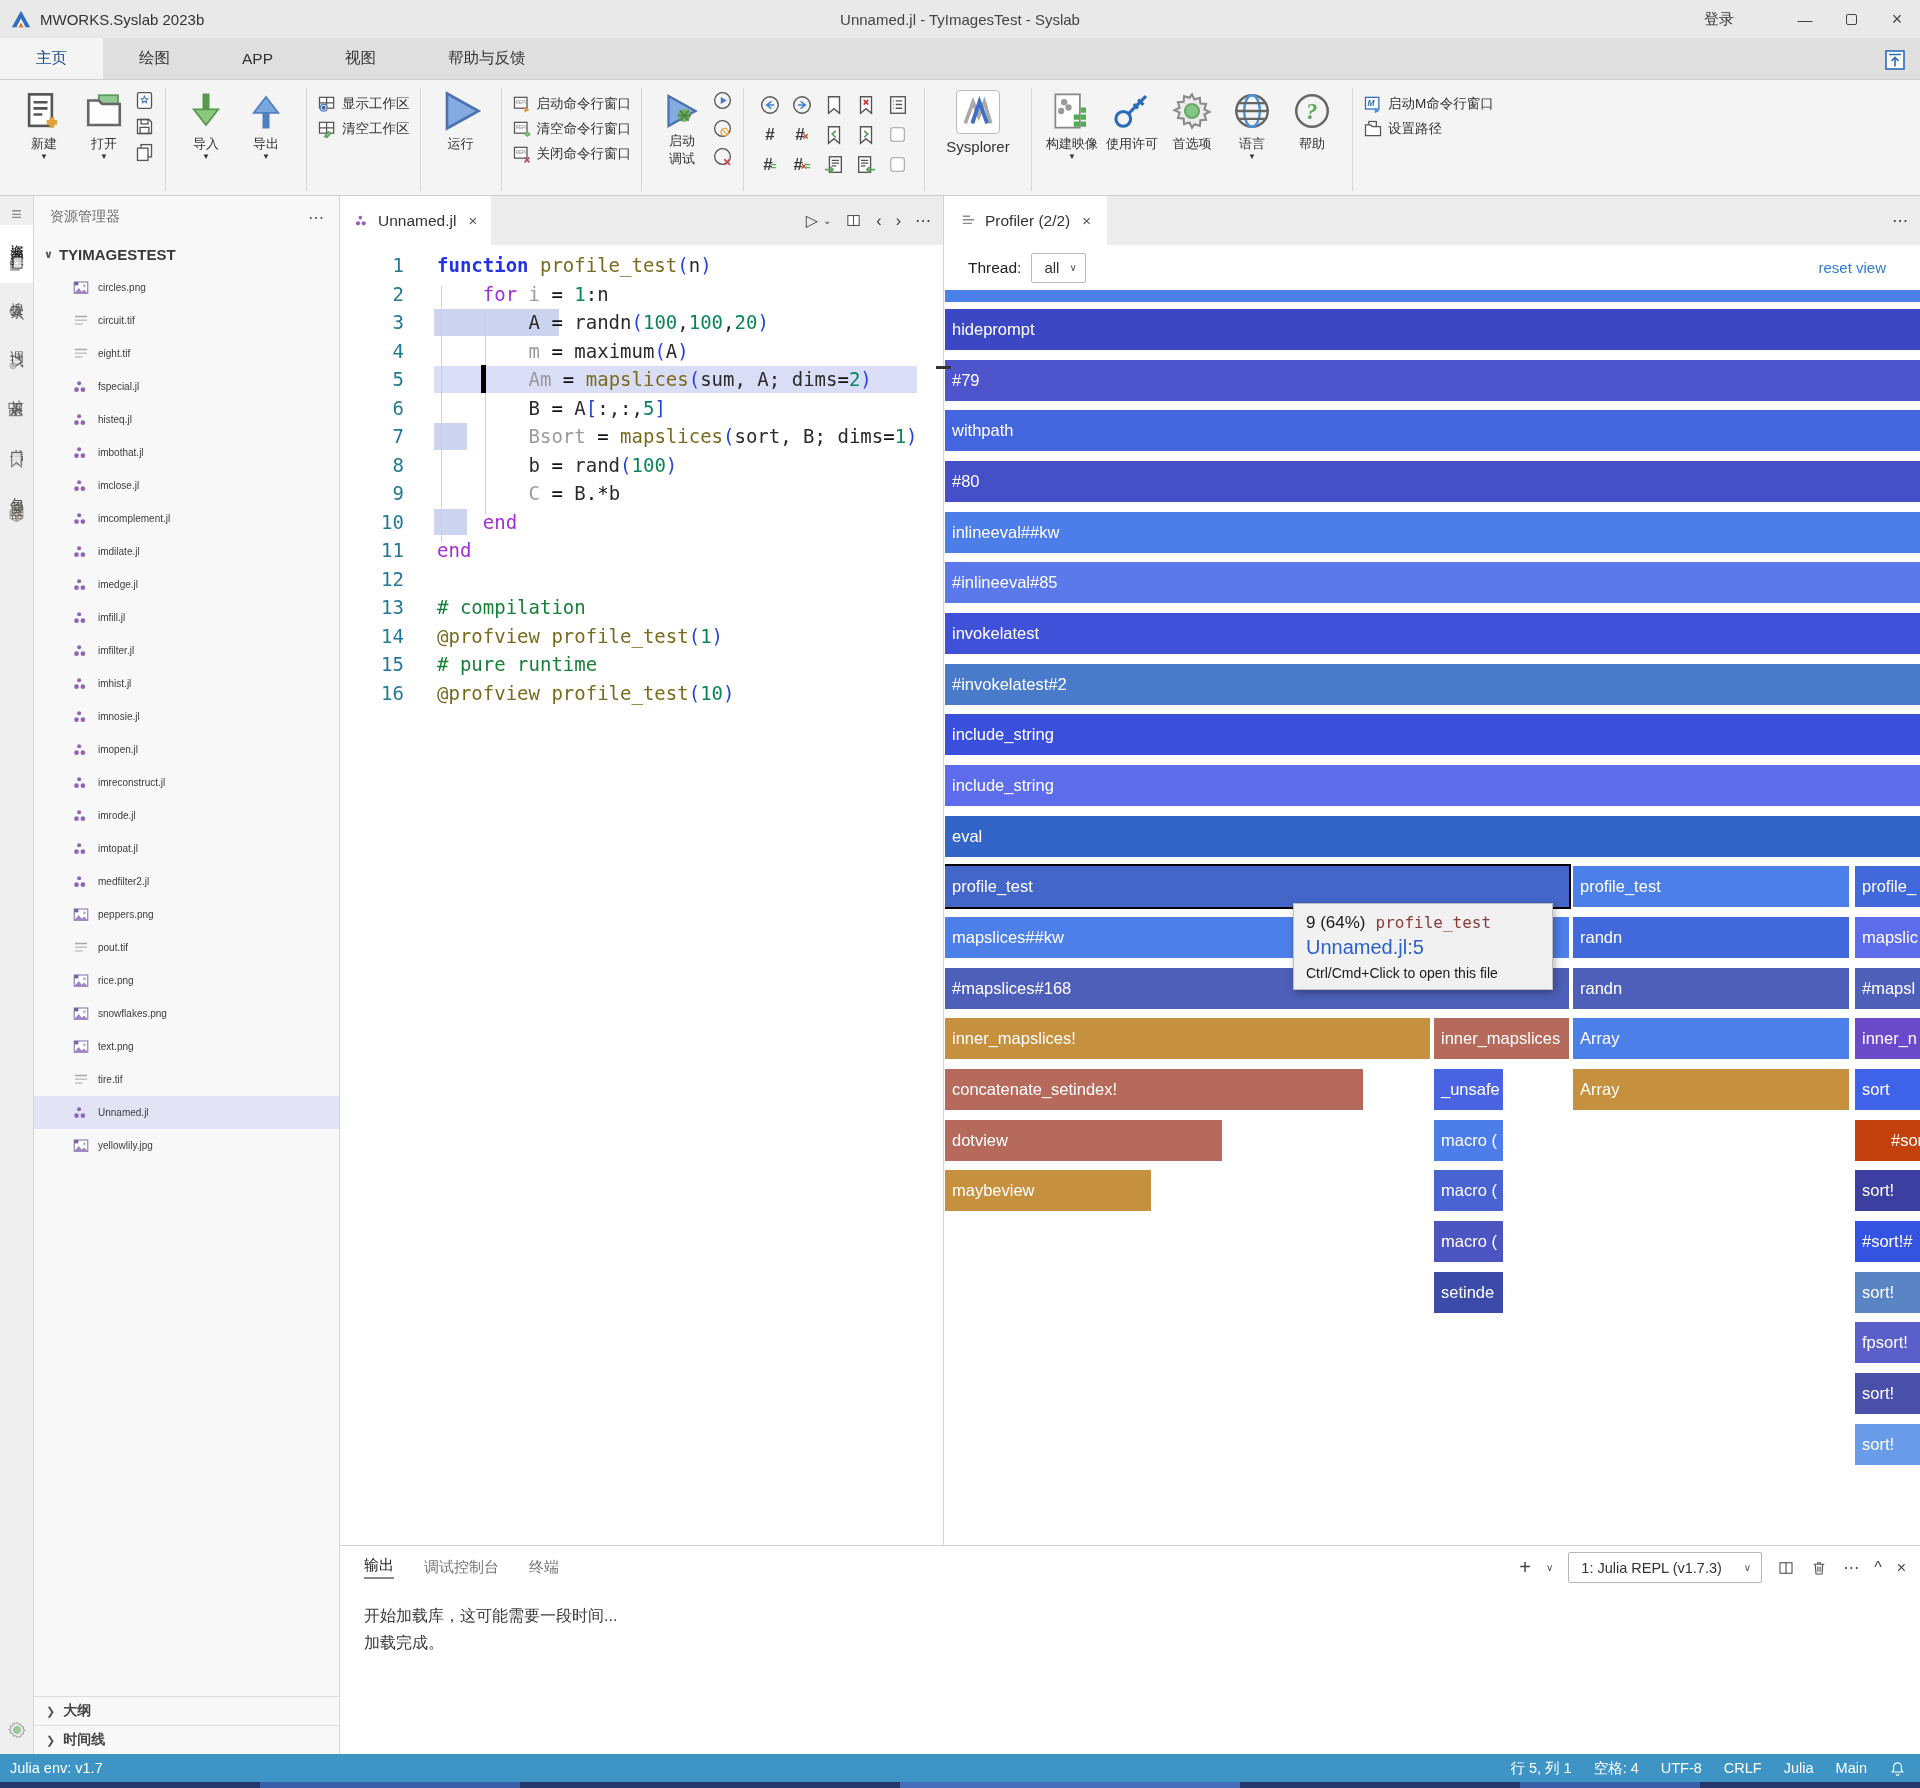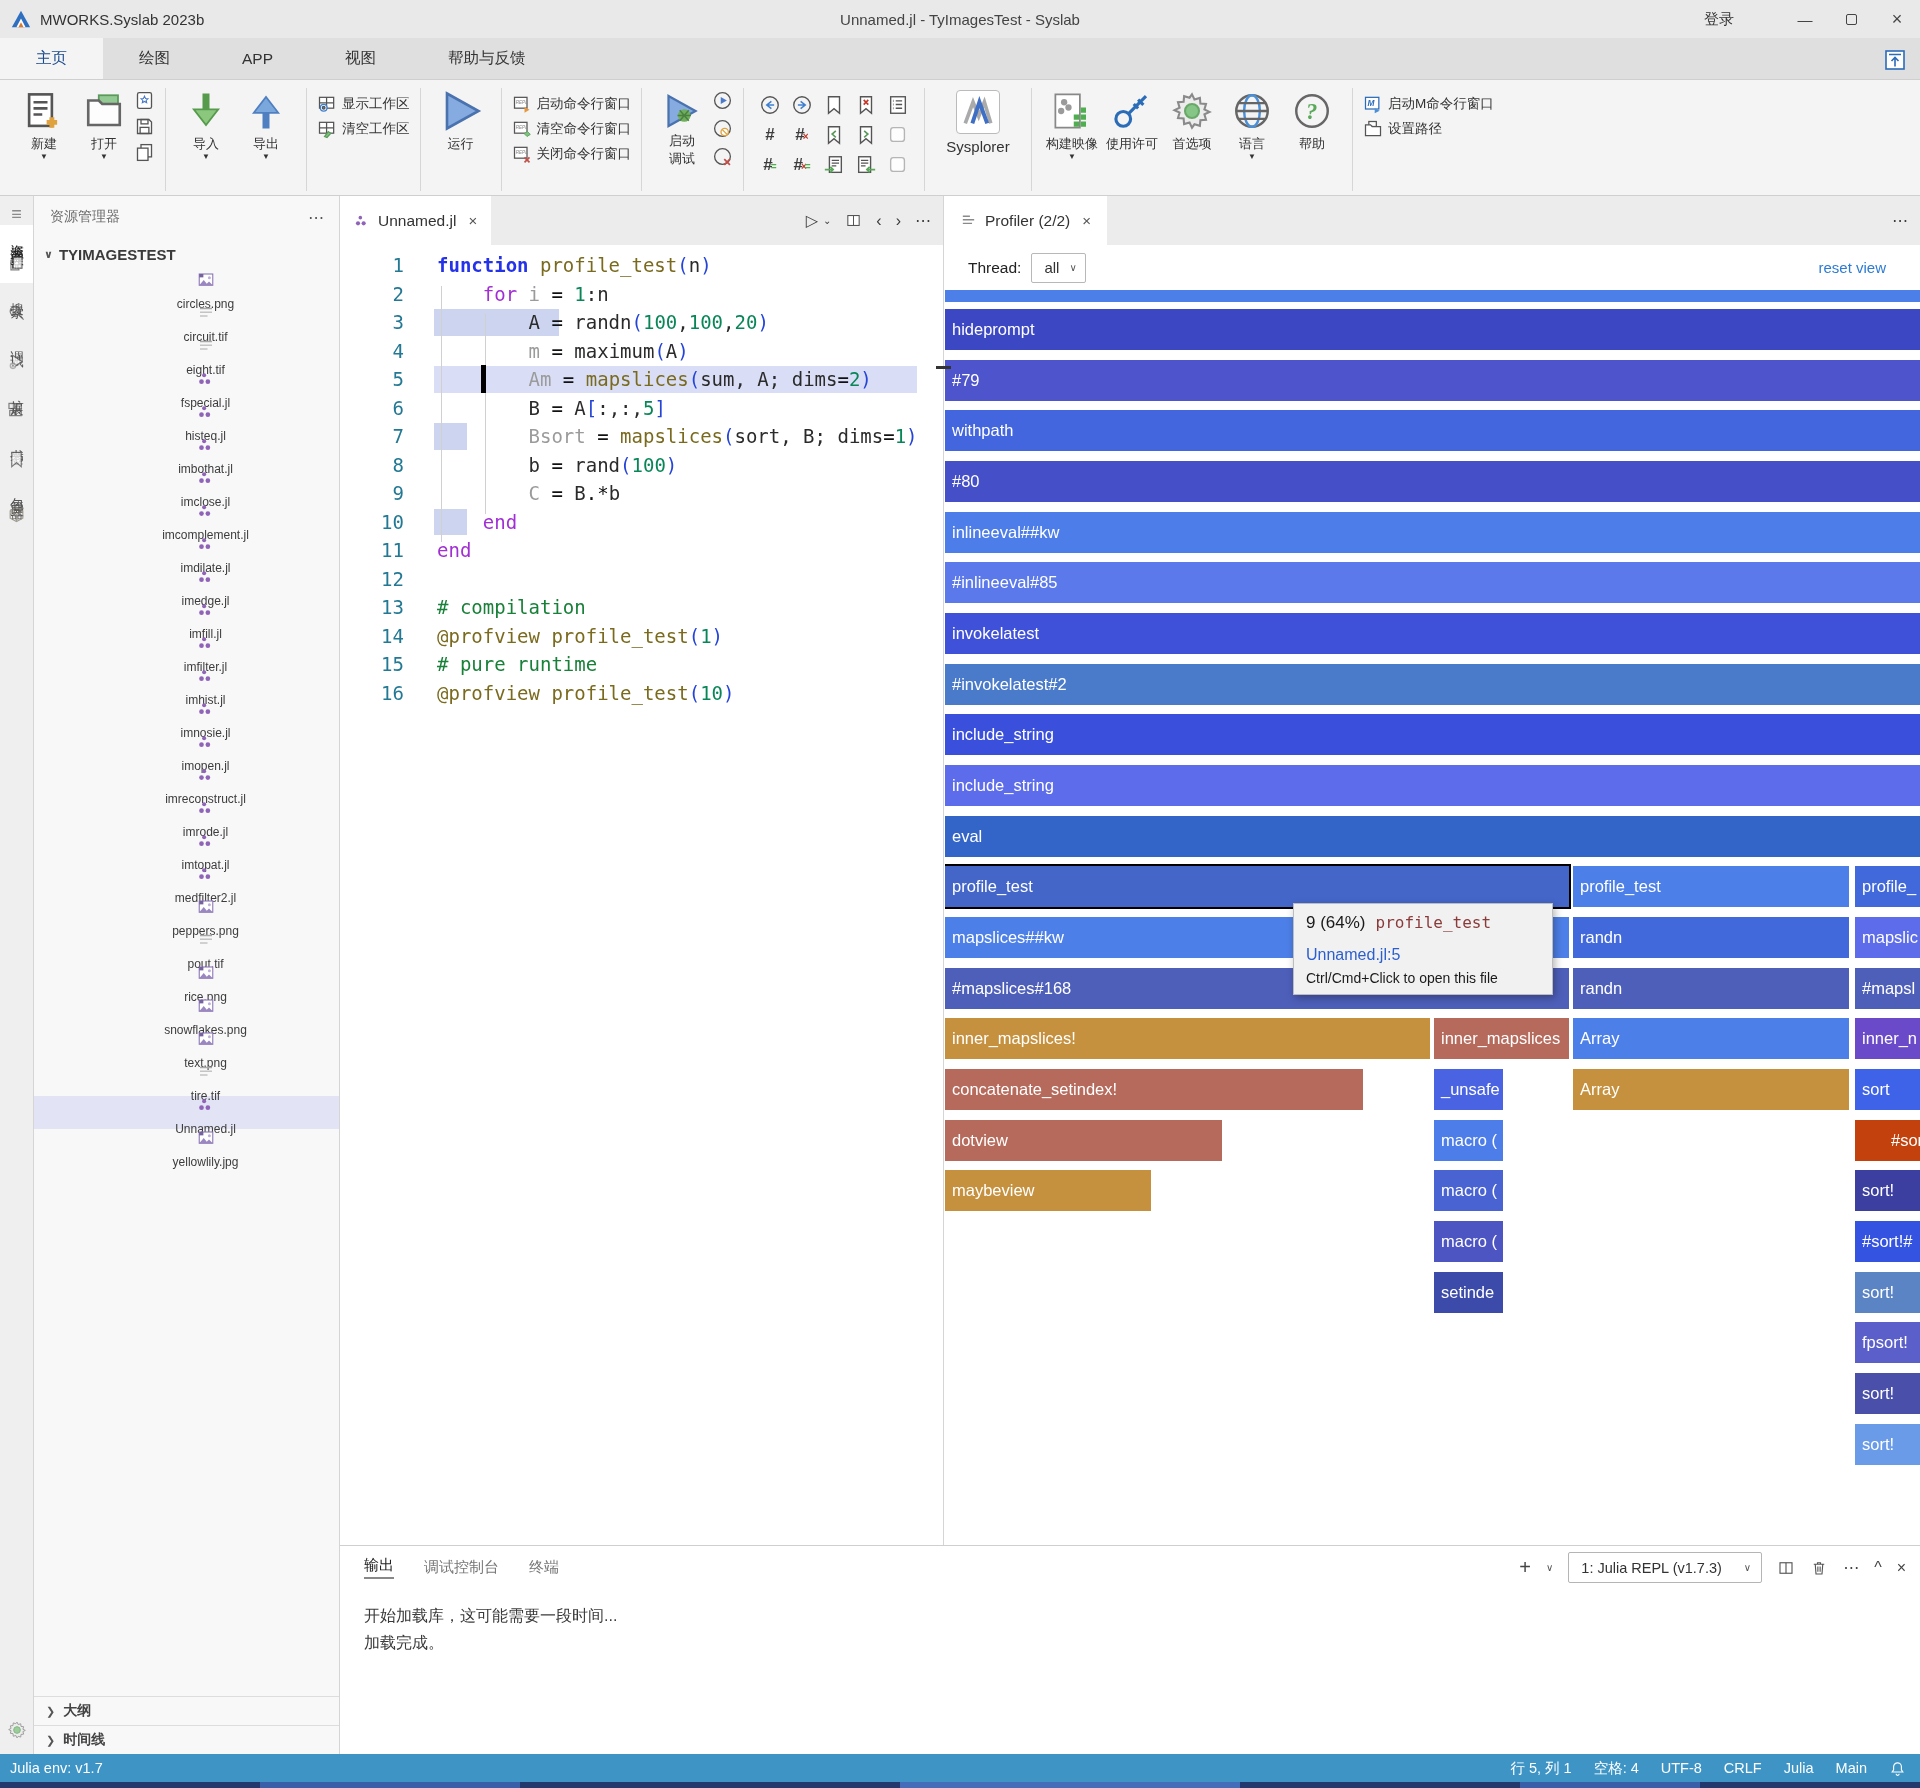--- a/index.html
+++ b/index.html
@@ -55,21 +55,21 @@
   .aitem.active .vtxt { color:#222; }
   .aitem .ic { width:19px; height:19px; margin-top:6px; opacity:.75; }
   .abot { position:absolute; bottom:14px; left:0; width:34px; display:flex; justify-content:center; }
   .abot .ic { width:20px; height:20px; opacity:.8; }
 
   .explorer { position:absolute; left:34px; top:196px; width:306px; height:1558px; background:#f8f8f8; border-right:1px solid #d5d5d5; }
   .exp-head { height:42px; display:flex; align-items:center; justify-content:space-between; padding:0 14px 0 16px; font-size:14px; color:#6a6a6a; }
   .exp-dots { color:#555; font-size:16px; letter-spacing:1px; }
   .exp-root { height:33px; display:flex; align-items:center; font-size:15px; font-weight:700; color:#3a3a3a; padding-left:10px; gap:6px; }
   .chev { font-size:11px; color:#555; }
-  .file-row { height:33px; display:flex; align-items:center; padding-left:38px; gap:8px; font-size:12px; color:#3c3c3c; cursor:default;flex-direction:column; }
+  .file-row { height:33px; display:flex; align-items:center; padding-left:38px; gap:8px; font-size:10px; color:#3c3c3c; cursor:default; }
   .file-row.selected { background:#e2e4f5; }
   .file-row .ic { width:18px; height:18px; flex:0 0 18px; }
   .exp-bottom { position:absolute; left:0; bottom:0; width:100%; }
   .exp-sec { height:29px; border-top:1px solid #ddd; display:flex; align-items:center; gap:8px; padding-left:12px; font-size:14px; font-weight:700; color:#444; background:#f8f8f8; }
 
   
   .editor { position:absolute; left:340px; top:196px; width:604px; height:1349px; background:#fff; border-right:1px solid #d5d5d5; }
   .tabbar { height:49px; background:#ececec; display:flex; align-items:stretch; }
   .etab { background:#fff; display:flex; align-items:center; gap:8px; padding:0 14px; font-size:15.5px; color:#333; }
   .etab .ic { width:16px; height:16px; }
@@ -107,21 +107,21 @@
   .pcontrols { height:45px; display:flex; align-items:center; padding-left:24px; position:relative; font-size:15.5px; color:#222; }
   .thread-select { margin-left:10px; border:1px solid #b8b8b8; border-radius:2px; height:30px; display:flex; align-items:center; gap:10px; padding:0 8px 0 12px; font-size:15px; color:#333; background:#fff; }
   .sel-caret { font-size:10px; color:#555; }
   .reset-view { position:absolute; right:34px; font-size:15px; color:#2d7bd4; cursor:pointer; }
   .flame { position:relative; margin-left:1px; width:975px; height:1255px; overflow:hidden; }
   .fbar { position:absolute; color:#fff; font-size:16.5px; padding-left:7px; overflow:hidden; white-space:nowrap; display:flex; align-items:center; cursor:pointer; }
   .fsel { outline:2.5px solid #000; outline-offset:0; z-index:2; }
   .ftip { position:absolute; left:348px; top:613px; width:260px; background:#f1f1f1; border:1px solid #bdbdbd; box-shadow:2px 3px 8px rgba(0,0,0,.3); z-index:10; padding:9px 12px 8px 12px; }
   .ftip-l1 { font-size:17px; color:#1a1a1a; }
   .ftip-func { font-family:"DejaVu Sans Mono","Liberation Mono",monospace; color:#8b3a3a; font-size:16px; margin-left:10px; }
-  .ftip-loc { font-size:16px; color:#2b5fcf; margin-top:13px; }
+  .ftip-loc { font-size:20px; color:#2b5fcf; margin-top:3px; }
   .ftip-hint { font-size:14px; color:#1a1a1a; margin-top:6px; }
 
   
   .bottompanel { position:absolute; left:340px; top:1545px; width:1580px; height:209px; background:#fff; border-top:1px solid #cfcfcf; }
   .btabs { height:42px; display:flex; align-items:center; gap:30px; padding-left:24px; font-size:15px; color:#777; position:relative; }
   .btab.active { color:#222; border-bottom:2px solid #888; padding-bottom:2px; }
   .bp-actions { position:absolute; right:14px; top:6px; display:flex; align-items:center; gap:15px; color:#444; }
   .plusic { font-size:20px; color:#444; }
   .repl-select { border:1px solid #b5b5b5; border-radius:2px; height:31px; display:flex; align-items:center; gap:22px; padding:0 10px 0 12px; font-size:14.5px; color:#333; background:#fff; }
   .bp-actions .ic { width:18px; height:18px; }

